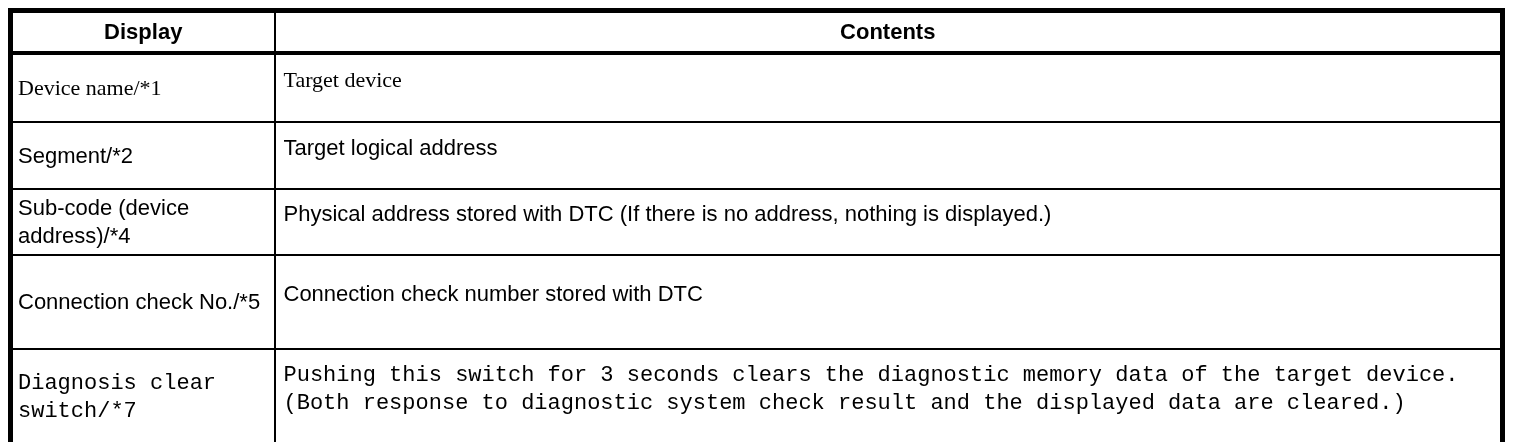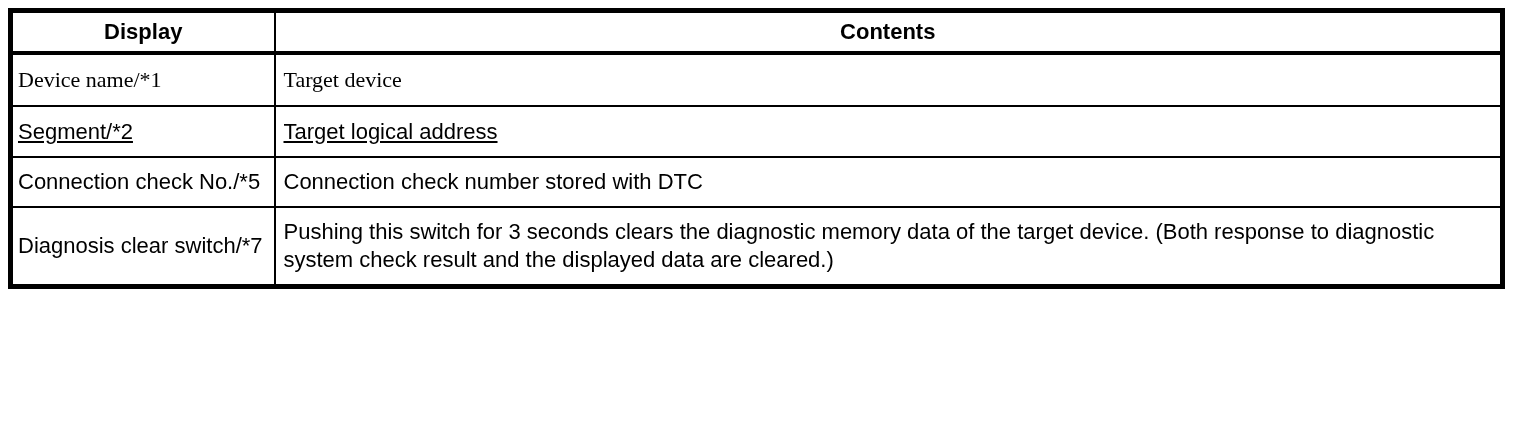--- a/index.html
+++ b/index.html
@@ -38,24 +38,24 @@
     font-weight: bold;
     text-align: center;
     height: 34px;
     border-bottom: 4px solid #000000;
     padding: 2px 4px;
   }
   .spec-table td.cell-display {
     padding: 4px 10px 4px 5px;
   }
   .spec-table td.cell-contents {
-    padding: 4px 36px 4px 8px;
+    padding: 4px 36px 20px 8px;
   }
   .spec-table tbody tr:nth-child(1) td { height: 42px; font-family: Liberation Serif, serif; }
-  .spec-table tbody tr:nth-child(2) td { height: 41px; text-decoration: underline; }
+  .spec-table tbody tr:nth-child(2) td { height: 41px; }
   .spec-table tbody tr:nth-child(3) td { height: 40px; }
   .spec-table tbody tr:nth-child(4) td { height: 68px; }
   .spec-table tbody tr:nth-child(5) td { height: 71px; font-family: Liberation Mono, monospace; }
   .spec-table tbody tr:nth-child(6) td { height: 41px; }
   .spec-table tbody tr:nth-child(7) td { height: 64px; }
 </style>
 </head>
 <body>
 
 <div class="page">
@@ -73,20 +73,24 @@
     <tbody>
       <tr>
         <td class="cell-display">Device name/*1</td>
         <td class="cell-contents">Target device</td>
       </tr>
       <tr>
         <td class="cell-display">Segment/*2</td>
         <td class="cell-contents">Target logical address</td>
       </tr>
       <tr>
+        <td class="cell-display">Sub-code (device address)/*4</td>
+        <td class="cell-contents">Physical address stored with DTC (If there is no address, nothing is displayed.)</td>
+      </tr>
+      <tr>
         <td class="cell-display">Connection check No./*5</td>
         <td class="cell-contents">Connection check number stored with DTC</td>
       </tr>
       <tr>
         <td class="cell-display">Diagnosis clear switch/*7</td>
         <td class="cell-contents">Pushing this switch for 3 seconds clears the diagnostic memory data of the target device. (Both response to diagnostic system check result and the displayed data are cleared.)</td>
       </tr>
     </tbody>
   </table>
 </div>

